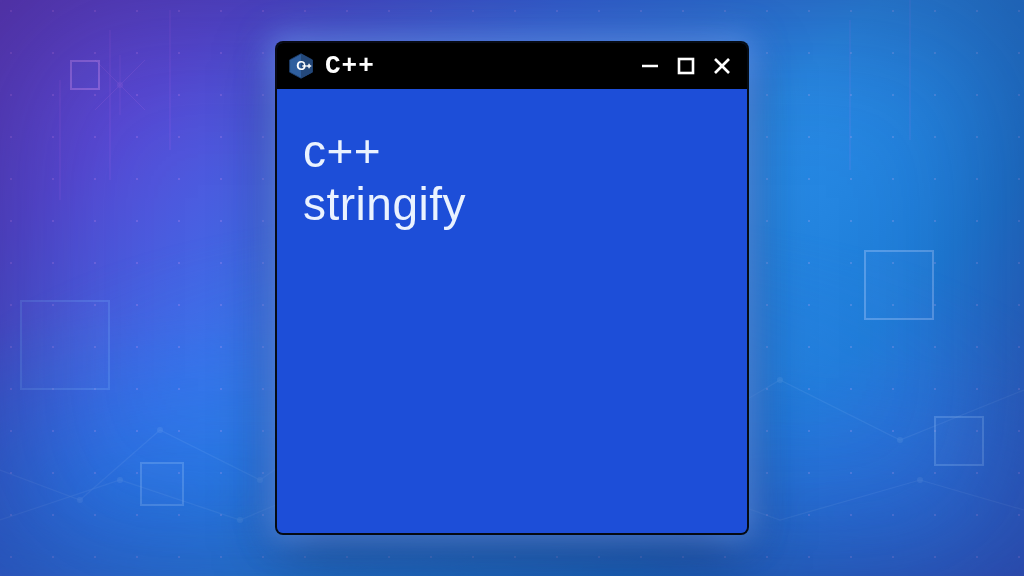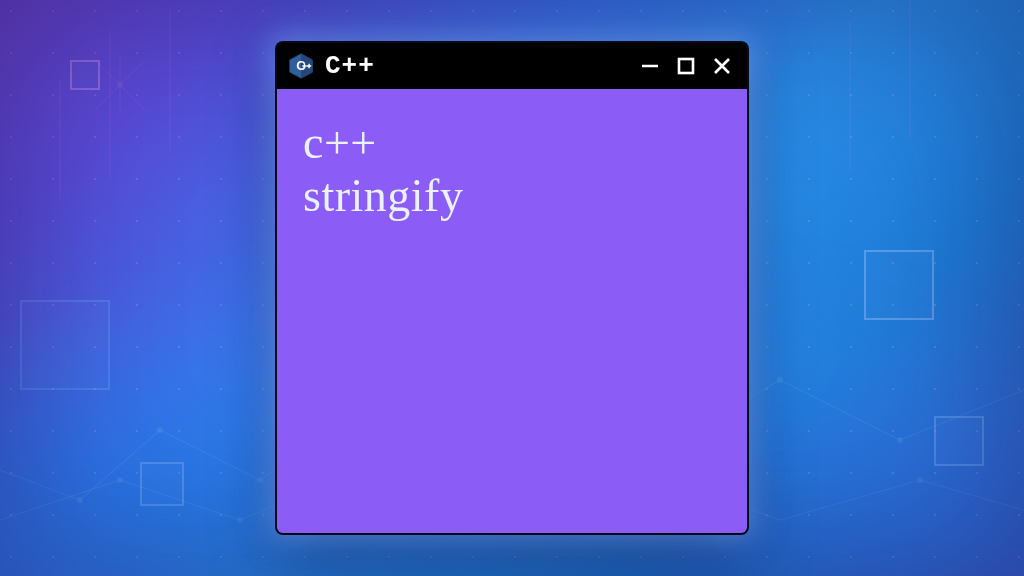--- a/index.html
+++ b/index.html
@@ -115,29 +115,29 @@
       width: 22px;
       height: 22px;
       display: flex;
       align-items: center;
       justify-content: center;
       color: #fff;
       cursor: pointer;
     }
     .ctrl svg { width: 20px; height: 20px; stroke: #fff; stroke-width: 2.6; fill: none; }
     .content {
-      padding: 28px 26px;
+      padding: 36px 26px;
       color: #eaf2ff;
-      font-family: Liberation Serif, serif;
+      font-family: Liberation Sans, sans-serif;
       font-size: 46px;
       line-height: 1.15;
       font-weight: 400;
       white-space: pre;
       height: calc(100% - 46px);
-      background: #8b5cf6;
+      background: #1d4ed8;
       letter-spacing: 0.5px;
     }
   </style>
 </head>
 <body>
 
 <div class="bg-layer">
   <div class="bg-wave"></div>
   <div class="bg-grid-dots"></div>
   <div class="bg-lines">

